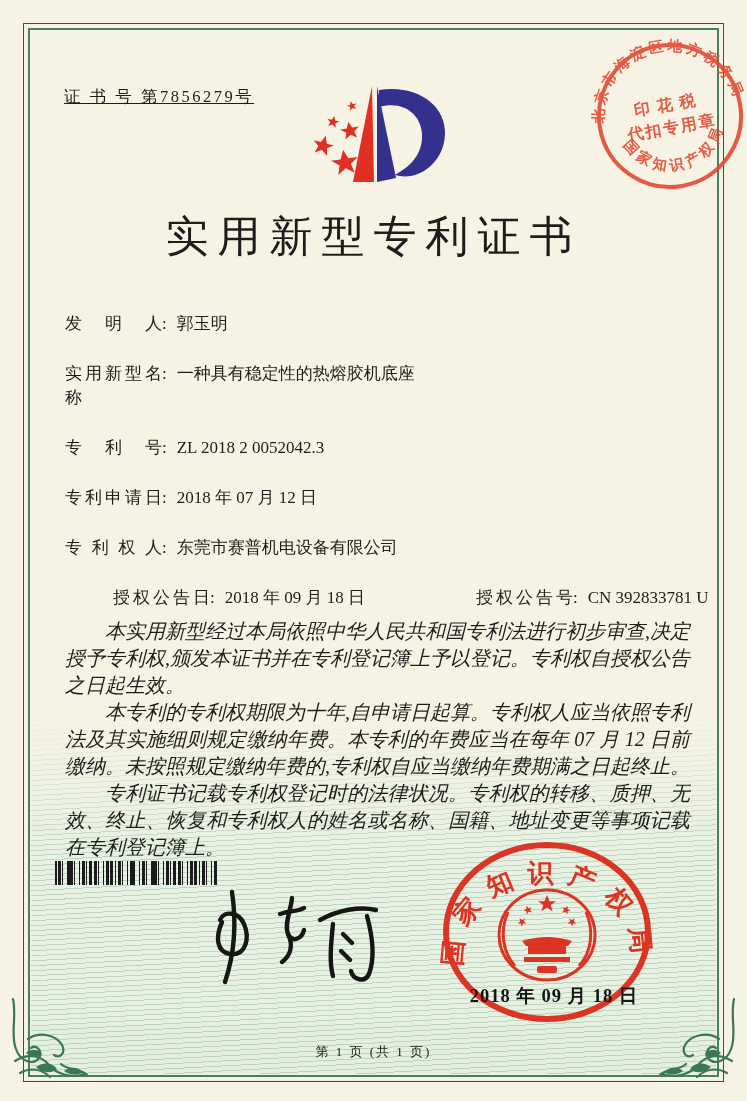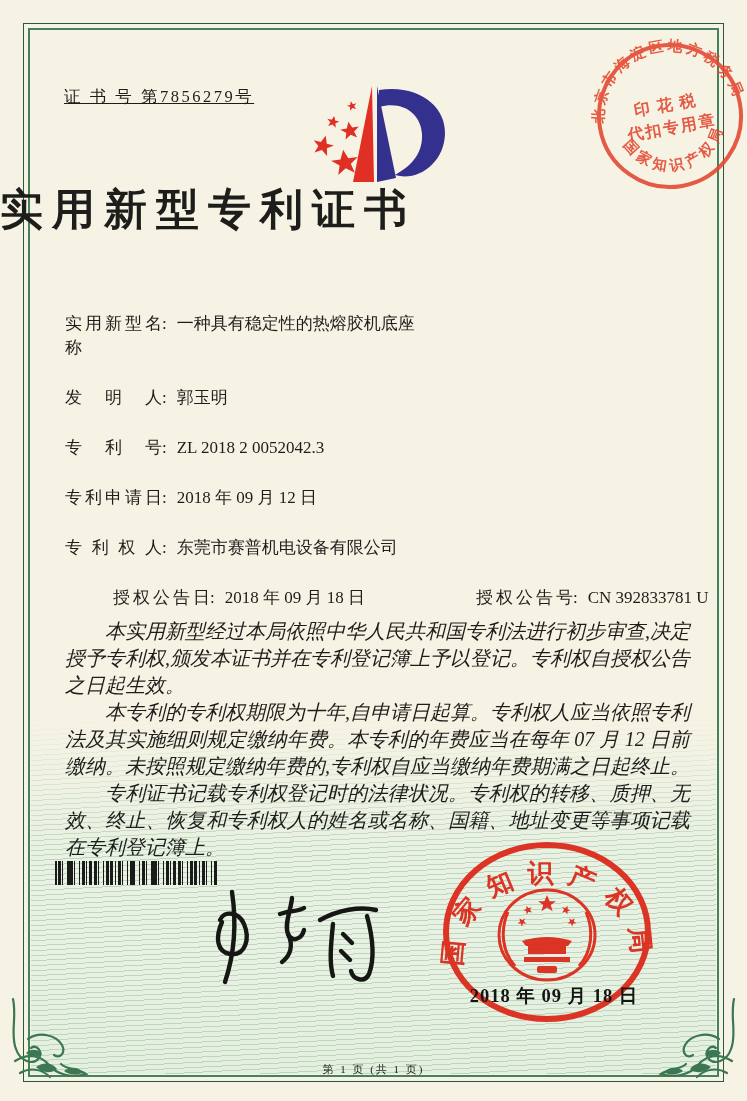--- a/index.html
+++ b/index.html
@@ -11,43 +11,43 @@
          border:2px solid #45815a;outline:1px solid #2a5a3d;outline-offset:4px;}
   
   .green-zone{position:absolute;left:31px;right:31px;bottom:27px;top:715px;
               background:linear-gradient(180deg,rgba(232,241,227,0) 0,rgba(232,241,227,.95) 130px,#e8f1e3 240px,#e4efe0 100%);}
   .green-lines{position:absolute;inset:0;
      background:repeating-linear-gradient(177deg,rgba(137,183,139,.45) 0 1px,rgba(0,0,0,0) 1px 5px);
      -webkit-mask-image:linear-gradient(180deg,transparent 0,#000 140px);
      mask-image:linear-gradient(180deg,transparent 0,#000 140px);}
   .cert-no{position:absolute;left:64px;top:86px;font-size:16.5px;letter-spacing:2.5px;text-decoration:underline;}
   .logo{position:absolute;left:296px;top:84px;}
-  .title{position:absolute;left:0;right:0;top:181px;text-align:left;
-         font-size:43px;font-weight:700;letter-spacing:9px;}
+  .title{position:absolute;left:0;right:0;top:208px;text-align:center;
+         font-size:43px;font-weight:400;letter-spacing:9px;}
   .content{position:absolute;left:65px;right:57px;top:312px;font-size:17px;}
   .field{line-height:24px;margin-bottom:26px;padding-left:23px;text-indent:-23px;}
   .field.addr{margin-bottom:10px;}
   .flabel{display:inline-block;width:97px;text-align:justify;text-align-last:justify;text-indent:0;vertical-align:top;}
   .colon{display:inline-block;margin-right:10px;text-indent:0;}
   .grant{position:relative;line-height:24px;height:24px;margin-left:48px;}
   .grant-right{position:absolute;left:363px;top:0;white-space:nowrap;}
   .paras{margin-top:8px;font-size:20px;line-height:27px;text-align:justify;font-style:italic;}
   .paras p{margin:0;text-indent:2em;}
   .barcode{position:absolute;left:55px;top:861px;width:162px;height:24px;
      background:
        repeating-linear-gradient(90deg,#1b1b1b 0 1.5px,transparent 1.5px 3px,#1b1b1b 3px 6px,transparent 6px 7.5px,#1b1b1b 7.5px 8.5px,transparent 8.5px 12px),
        repeating-linear-gradient(90deg,transparent 0 13px,#1b1b1b 13px 16px,transparent 16px 21px);}
   .officer{position:absolute;left:65px;top:916px;font-size:18px;line-height:36px;
            font-family:"Liberation Sans","DejaVu Sans",sans-serif;}
   .signature{position:absolute;left:192px;top:886px;}
   .seal{position:absolute;left:438px;top:840px;}
   .seal-date{position:absolute;left:448px;top:983px;width:212px;text-align:center;
              font-size:18.5px;font-weight:700;letter-spacing:1px;color:#141414;}
   .tax-stamp{position:absolute;left:592px;top:38px;transform:rotate(-10deg);}
-  .footer{position:absolute;left:0;right:0;bottom:24px;text-align:center;font-size:11px;letter-spacing:2px;}
+  .footer{position:absolute;left:0;right:0;bottom:40px;text-align:center;font-size:13px;letter-spacing:2px;}
   .corner{position:absolute;bottom:18px;}
   .corner.left{left:6px;}
   .corner.right{right:6px;transform:scaleX(-1);}
 </style>
 </head>
 <body>
 
 <div class="page">
   <div class="frame"></div>
   <div class="green-zone">
@@ -98,24 +98,24 @@
     <g fill="#34308e">
       <polygon points="81,2 81,98 100,94"></polygon>
       <path d="M83,6 C122,0 150,22 149,50 C148,79 122,98 99,91 C117,81 127,68 126,50 C125,30 107,16 83,23 Z"></path>
     </g>
   </svg>
 
   <div class="title">实用新型专利证书</div>
 
   <div class="content">
     <div id="fields">
+        <div class="field"><span class="flabel">发 明 人</span><span class="colon">:</span><span class="fvalue">郭玉明</span></div>
         <div class="field"><span class="flabel">实用新型名称</span><span class="colon">:</span><span class="fvalue">一种具有稳定性的热熔胶机底座</span></div>
-        <div class="field"><span class="flabel">发 明 人</span><span class="colon">:</span><span class="fvalue">郭玉明</span></div>
         <div class="field"><span class="flabel">专 利 号</span><span class="colon">:</span><span class="fvalue">ZL 2018 2 0052042.3</span></div>
-        <div class="field"><span class="flabel">专利申请日</span><span class="colon">:</span><span class="fvalue">2018 年 09 月 12 日</span></div>
+        <div class="field"><span class="flabel">专利申请日</span><span class="colon">:</span><span class="fvalue">2018 年 07 月 12 日</span></div>
         <div class="field"><span class="flabel">专 利 权 人</span><span class="colon">:</span><span class="fvalue">东莞市赛普机电设备有限公司</span></div>
       </div>
 
     <div class="grant">
       <span class="flabel">授权公告日</span><span class="colon">:</span><span>2018 年 09 月 18 日</span>
       <span class="grant-right">
         <span class="flabel">授权公告号</span><span class="colon">:</span><span>CN 392833781 U</span>
       </span>
     </div>
 

